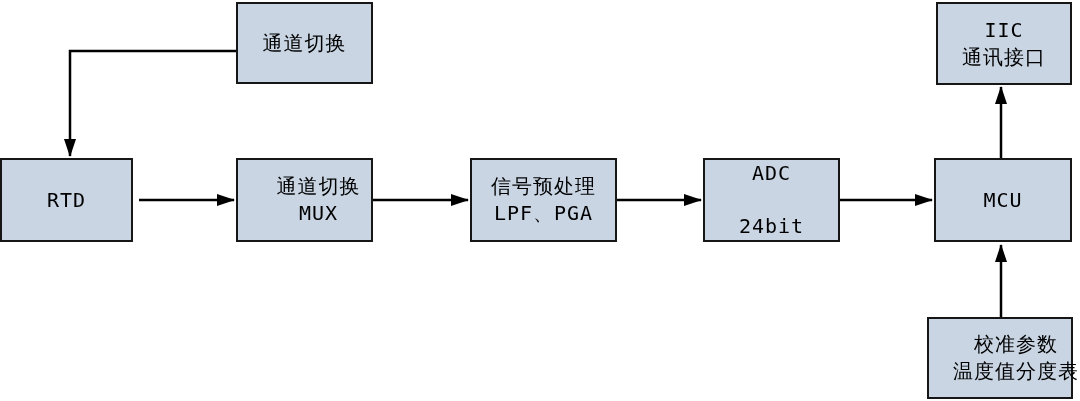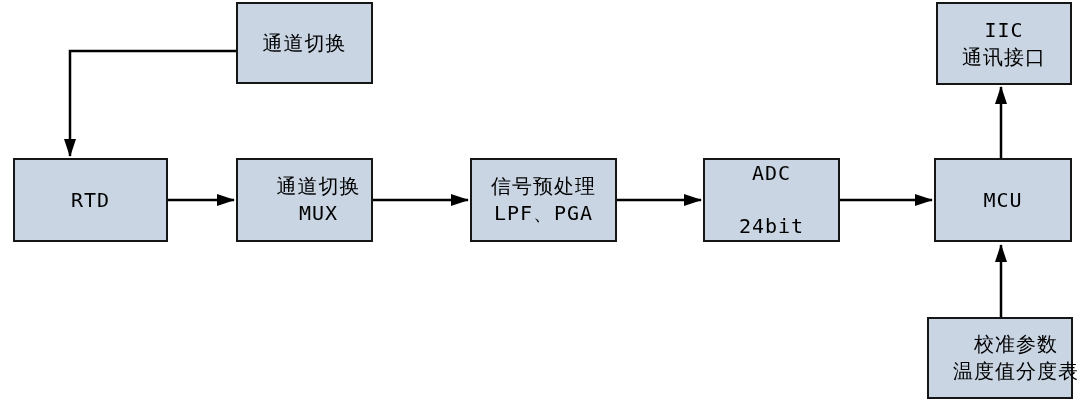--- a/index.html
+++ b/index.html
@@ -71,21 +71,21 @@
     <line x1="607" y1="200" x2="701" y2="200" marker-end="url(#ah)"></line>
     <line x1="840" y1="200" x2="932" y2="200" marker-end="url(#ah)"></line>
     <line x1="1001" y1="158" x2="1001" y2="87" marker-end="url(#ah)"></line>
     <line x1="1001" y1="317" x2="1001" y2="245" marker-end="url(#ah)"></line>
   </svg>
 
   <div class="node" style="left:236px;top:2px;width:137px;height:82px;">
     <div class="line">通道切换</div>
   </div>
 
-  <div class="node" style="left:13px;top:158px;width:155px;height:84px;">
+  <div class="node" style="left:0;top:158px;width:133px;height:84px;">
     <div class="line">RTD</div>
   </div>
 
   <div class="node" style="left:236px;top:158px;width:137px;height:84px;padding-left:28px;">
     <div class="line">通道切换</div>
     <div class="line">MUX</div>
   </div>
 
   <div class="node" style="left:470px;top:158px;width:147px;height:84px;">
     <div class="line">信号预处理</div>

